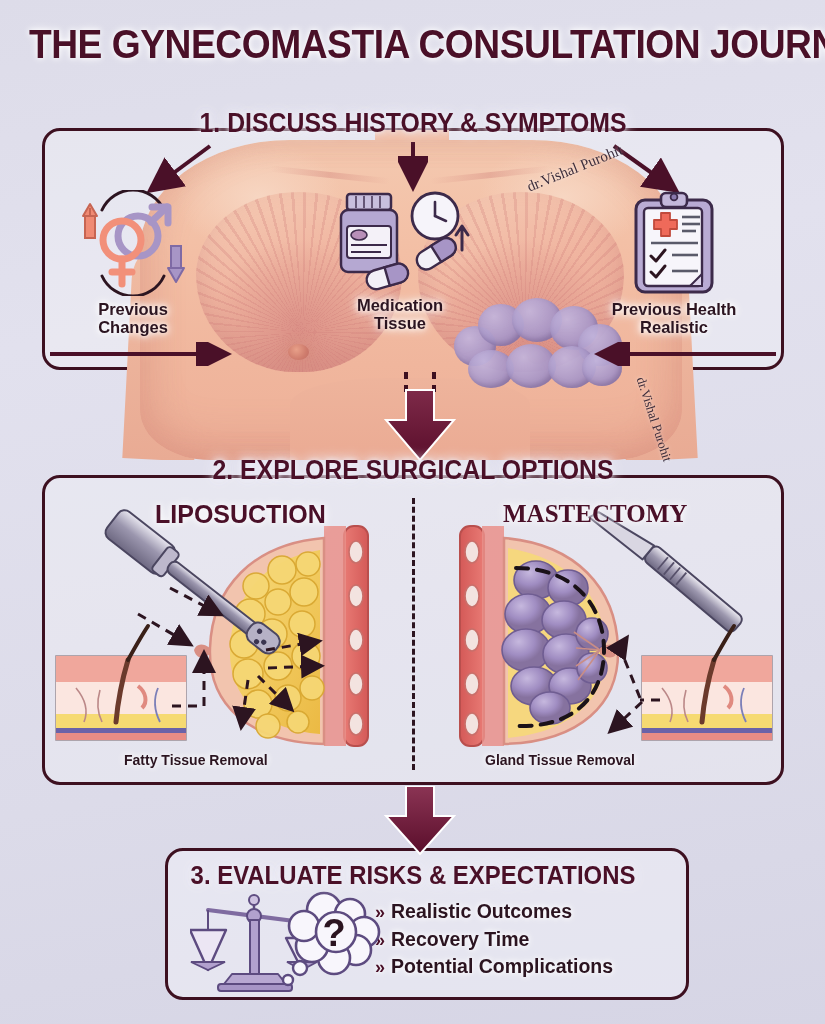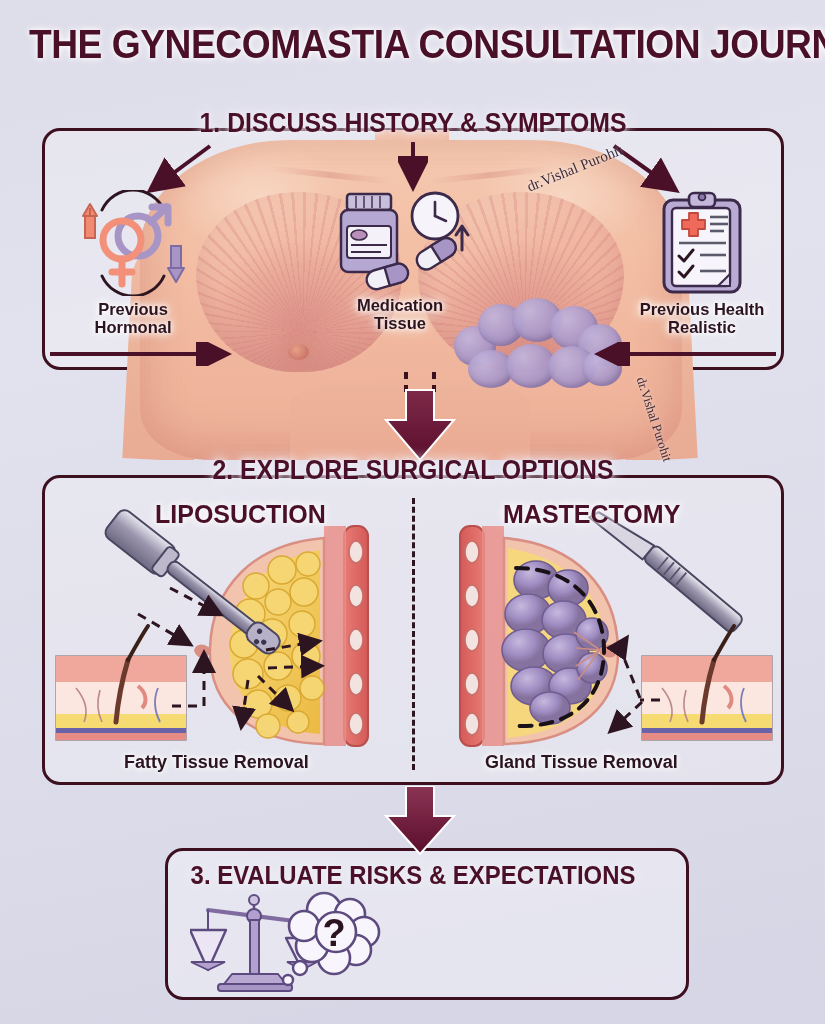--- a/index.html
+++ b/index.html
@@ -136,38 +136,38 @@
   .arm.r { left: 500px; border-radius: 20px 40px 0 0; transform: rotate(-3deg); }
 
   
   .icon-box { position: absolute; text-align: center; z-index: 30; }
   .icon-caption {
     font-size: 16.5px; font-weight: bold; color: #2b1420; line-height: 1.1;
     text-shadow: 0 0 5px #fff, 0 0 9px #fff, 0 0 13px #fff;
   }
   #ibox-hormonal { left: 58px; top: 190px; width: 150px; }
   #ibox-medication { left: 320px; top: 188px; width: 160px; }
-  #ibox-conditions { left: 622px; top: 190px; width: 160px; }
+  #ibox-conditions { left: 594px; top: 190px; width: 160px; }
 
   
   .thin-arrow { position: absolute; z-index: 28; }
   .big-arrow { position: absolute; z-index: 35; }
 
   
   .sub-title {
     position: absolute; top: 500px;
     font-size: 25px; font-weight: bold; color: #4a1028;
     text-shadow: 0 0 6px #fff, 0 0 11px #fff;
     z-index: 32; white-space: nowrap;
   }
   #sub-lipo { left: 155px; text-align: center; }
-  #sub-mast { left: 503px; }
+  #sub-mast { left: 503px; font-family: Liberation Serif, serif; }
   .sub-caption {
     position: absolute; top: 752px;
-    font-size: 18px; font-weight: bold; color: #2b1420;
+    font-size: 14px; font-weight: bold; color: #2b1420;
     text-shadow: 0 0 6px #fff, 0 0 10px #fff;
     z-index: 32; white-space: nowrap;
   }
   #cap-lipo { left: 124px; }
   #cap-mast { left: 485px; }
   .divider-dash {
     position: absolute; left: 412px; top: 498px;
     width: 0; height: 272px;
     border-left: 3px dashed #2c1420;
     z-index: 31;
@@ -240,21 +240,21 @@
     <rect x="103" y="56" width="10" height="22" fill="#a795c6" stroke="#7e6aa5" stroke-width="2"></rect>
     <path d="M108 92 L100 78 L116 78 Z" fill="#a795c6" stroke="#7e6aa5" stroke-width="2" stroke-linejoin="round"></path>
     <circle cx="70" cy="46" r="20" fill="none" stroke="#a795c6" stroke-width="7"></circle>
     <line x1="83" y1="32" x2="99" y2="17" stroke="#a795c6" stroke-width="7" stroke-linecap="round"></line>
     <path d="M84 17 L100 17 L100 33" fill="none" stroke="#a795c6" stroke-width="7" stroke-linecap="round" stroke-linejoin="round"></path>
     <circle cx="54" cy="50" r="19" fill="none" stroke="#f2907a" stroke-width="7"></circle>
     <line x1="54" y1="69" x2="54" y2="94" stroke="#f2907a" stroke-width="7" stroke-linecap="round"></line>
     <line x1="44" y1="82" x2="64" y2="82" stroke="#f2907a" stroke-width="7" stroke-linecap="round"></line>
   </svg>
   <div class="icon-caption">Previous</div>
-  <div class="icon-caption">Hormonal</div>
+  <div class="icon-caption">Changes</div>
 </div>
 
 <div class="icon-box" id="ibox-medication">
   <svg width="150" height="104" viewBox="0 0 150 104">
     <rect x="22" y="6" width="44" height="16" rx="3" fill="#c8bfdd" stroke="#3c2a4a" stroke-width="2.5"></rect>
     <line x1="31" y1="8" x2="31" y2="20" stroke="#3c2a4a" stroke-width="1.4"></line>
     <line x1="39" y1="8" x2="39" y2="20" stroke="#3c2a4a" stroke-width="1.4"></line>
     <line x1="47" y1="8" x2="47" y2="20" stroke="#3c2a4a" stroke-width="1.4"></line>
     <line x1="55" y1="8" x2="55" y2="20" stroke="#3c2a4a" stroke-width="1.4"></line>
     <rect x="16" y="22" width="56" height="62" rx="7" fill="#b5a8d2" stroke="#3c2a4a" stroke-width="2.5"></rect>
@@ -577,13 +577,22 @@
       <circle cx="34" cy="58" r="16"></circle>
     <circle cx="26" cy="38" r="15"></circle>
       <circle cx="58" cy="44" r="20"></circle>
   </g>
   <text x="56" y="58" font-family="Liberation Sans, sans-serif" font-size="38" font-weight="bold" fill="#2b1420" text-anchor="middle">?</text>
   <circle cx="22" cy="80" r="7" fill="#f8f6fc" stroke="#5d4b80" stroke-width="2.4"></circle>
   <circle cx="10" cy="92" r="5" fill="#f8f6fc" stroke="#5d4b80" stroke-width="2.4"></circle>
 </svg>
 
 <div class="bullets">
+  <div class="bullet-row">
+    <span class="bullet-mark">»</span><span>Realistic Outcomes</span>
+  </div>
+  <div class="bullet-row">
+    <span class="bullet-mark">»</span><span>Recovery Time</span>
+  </div>
+  <div class="bullet-row">
+    <span class="bullet-mark">»</span><span>Potential Complications</span>
+  </div>
 </div>
 
 </body></html>

